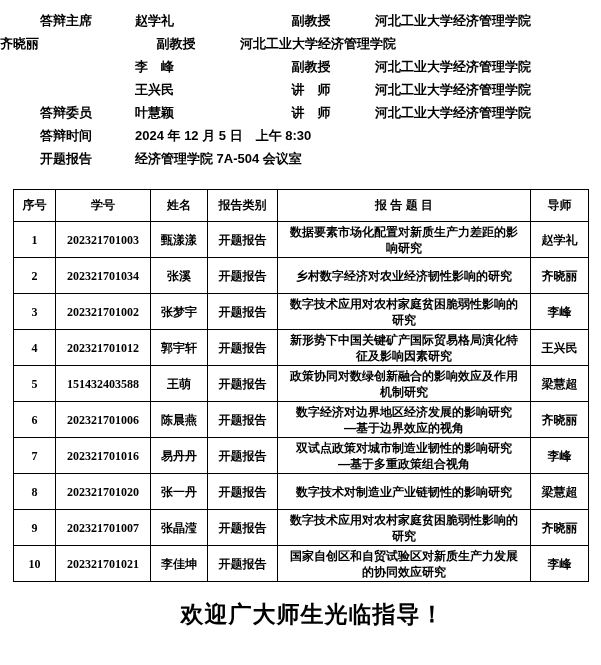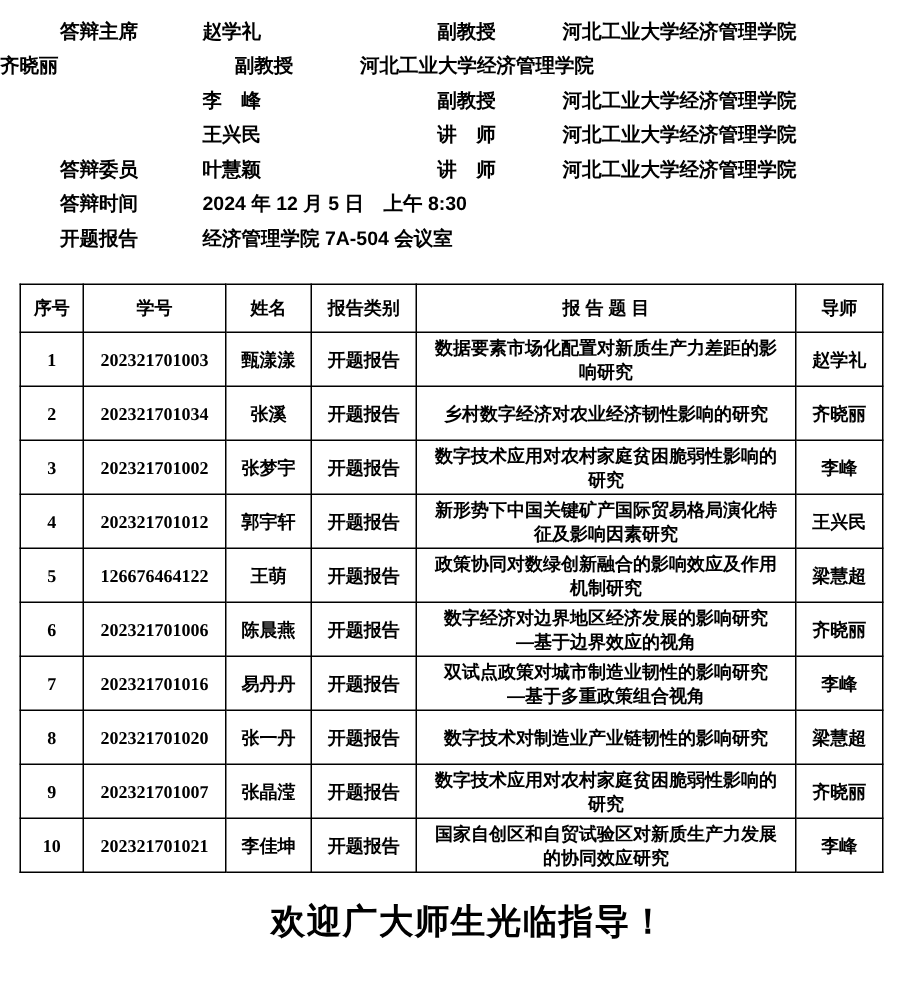--- a/index.html
+++ b/index.html
@@ -166,21 +166,21 @@
           <td class="cell-no">4</td>
           <td class="cell-sid">202321701012</td>
           <td class="cell-name">郭宇轩</td>
           <td class="cell-type">开题报告</td>
           <td class="cell-title">新形势下中国关键矿产国际贸易格局演化特
 征及影响因素研究</td>
           <td class="cell-advisor">王兴民</td>
         </tr>
         <tr>
           <td class="cell-no">5</td>
-          <td class="cell-sid">126676464122</td>
+          <td class="cell-sid">151432403588</td>
           <td class="cell-name">王萌</td>
           <td class="cell-type">开题报告</td>
           <td class="cell-title">政策协同对数绿创新融合的影响效应及作用
 机制研究</td>
           <td class="cell-advisor">梁慧超</td>
         </tr>
         <tr>
           <td class="cell-no">6</td>
           <td class="cell-sid">202321701006</td>
           <td class="cell-name">陈晨燕</td>

